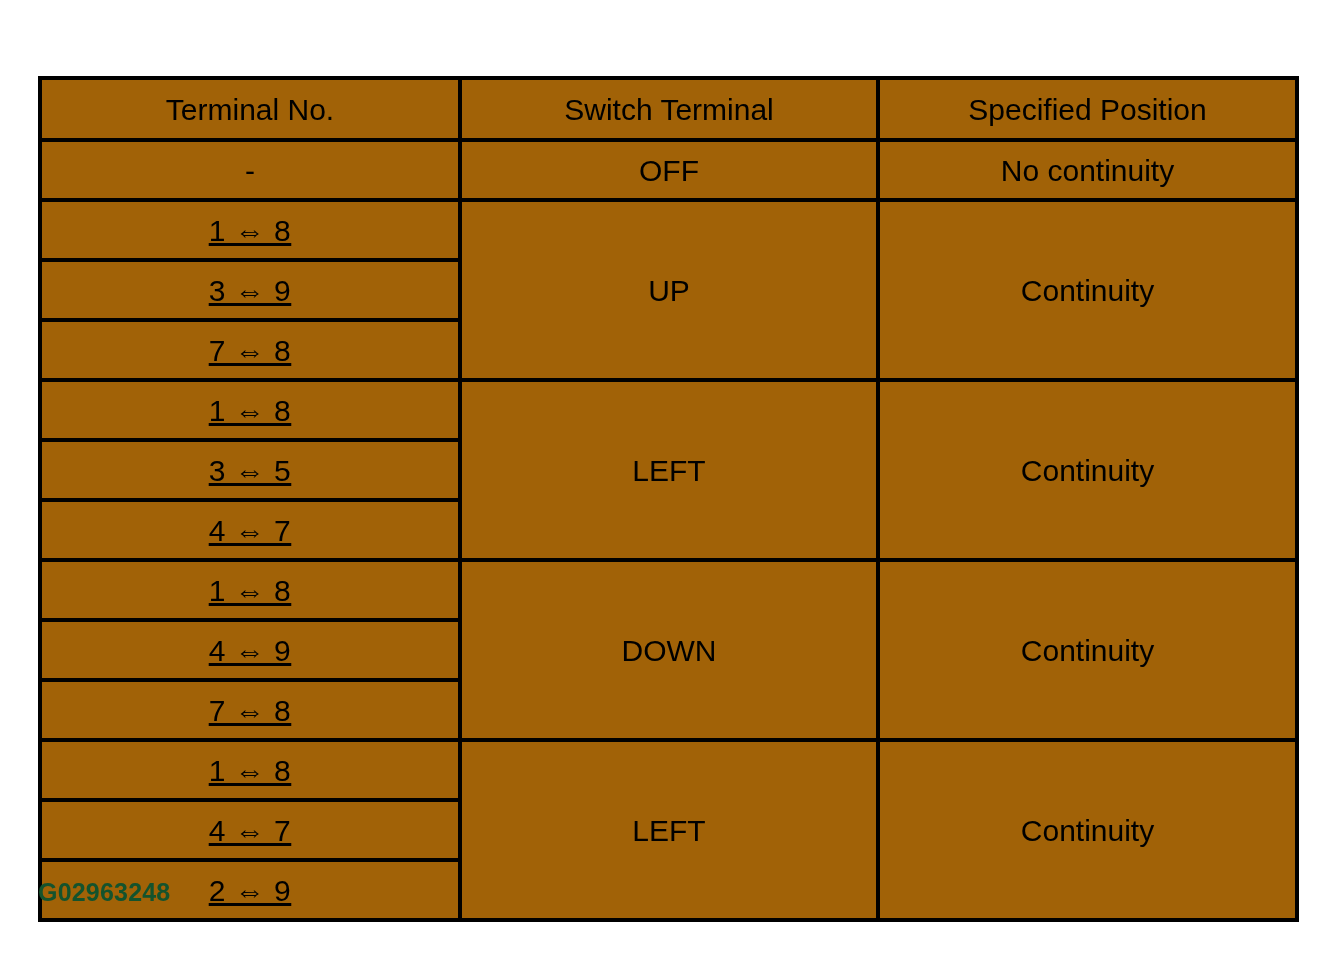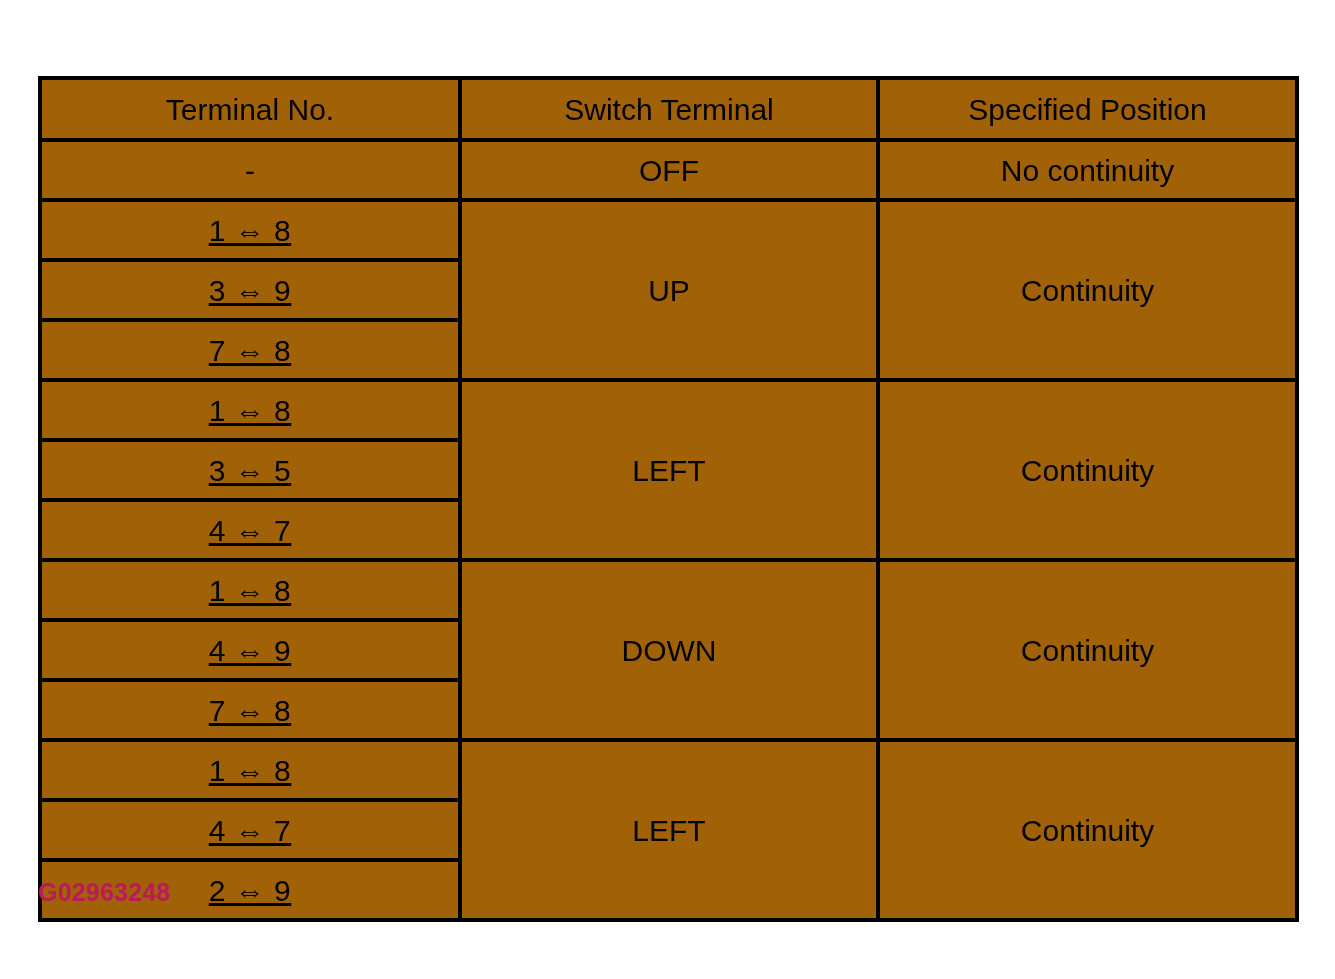--- a/index.html
+++ b/index.html
@@ -59,21 +59,21 @@
   .dash-cell {
     font-size: 30px;
   }
   .caption {
     position: absolute;
     left: 38px;
     top: 878px;
     font-size: 25px;
     font-weight: bold;
     letter-spacing: 0.2px;
-    color: #be185d;
+    color: #14532d;
     white-space: nowrap;
   }
 </style>
 </head>
 <body>
 
 <div class="page">
 
   <table class="spec-table">
     <colgroup>

